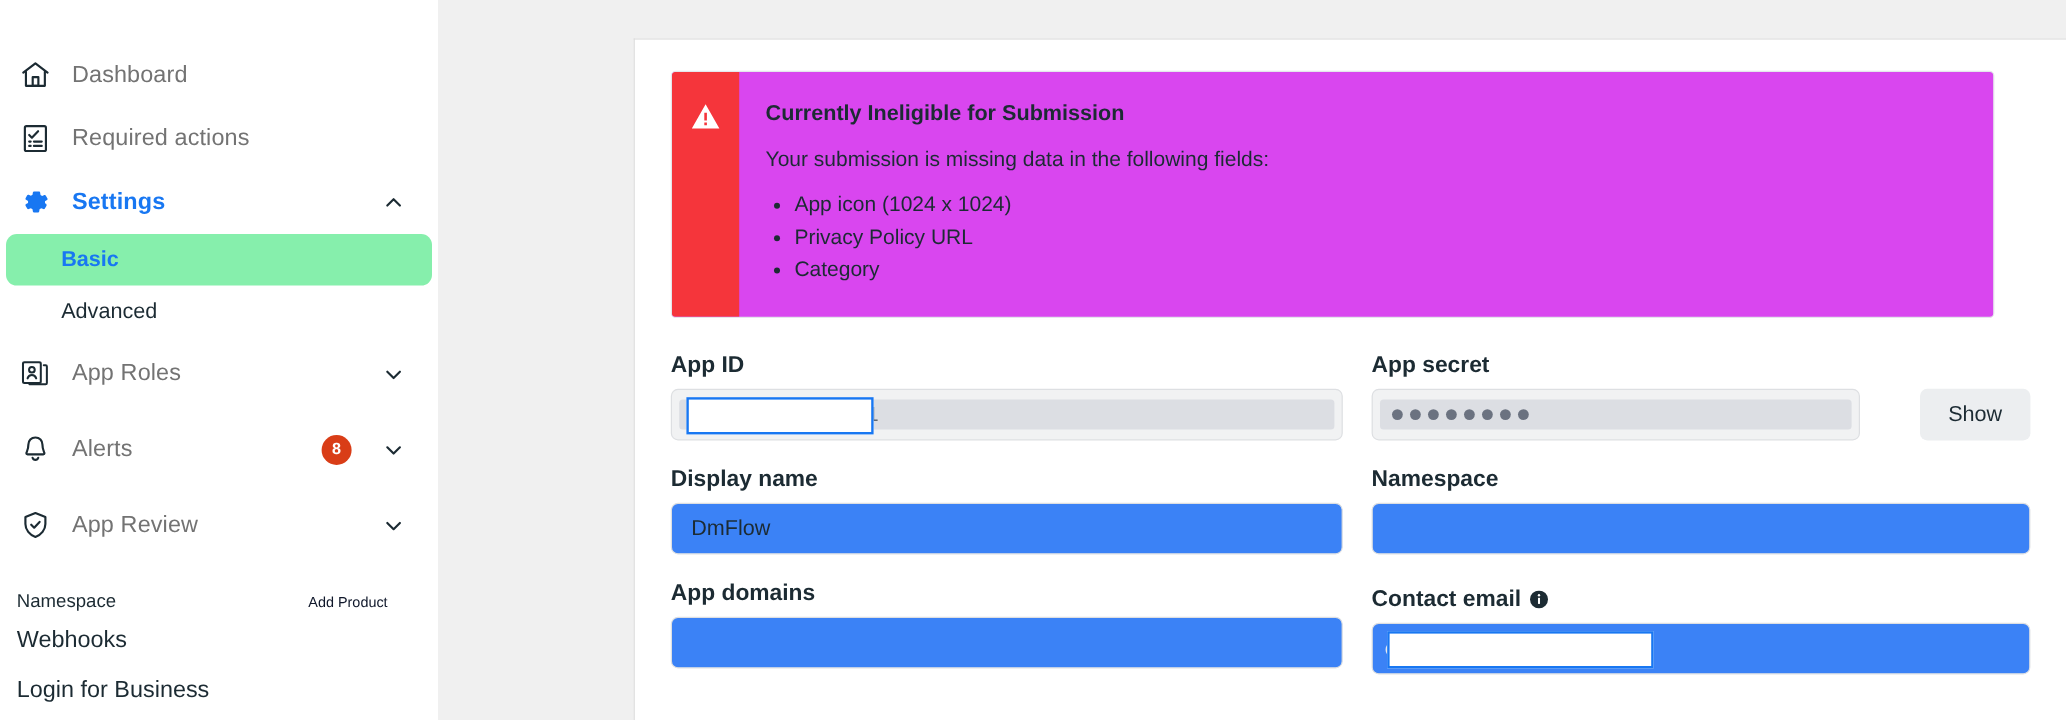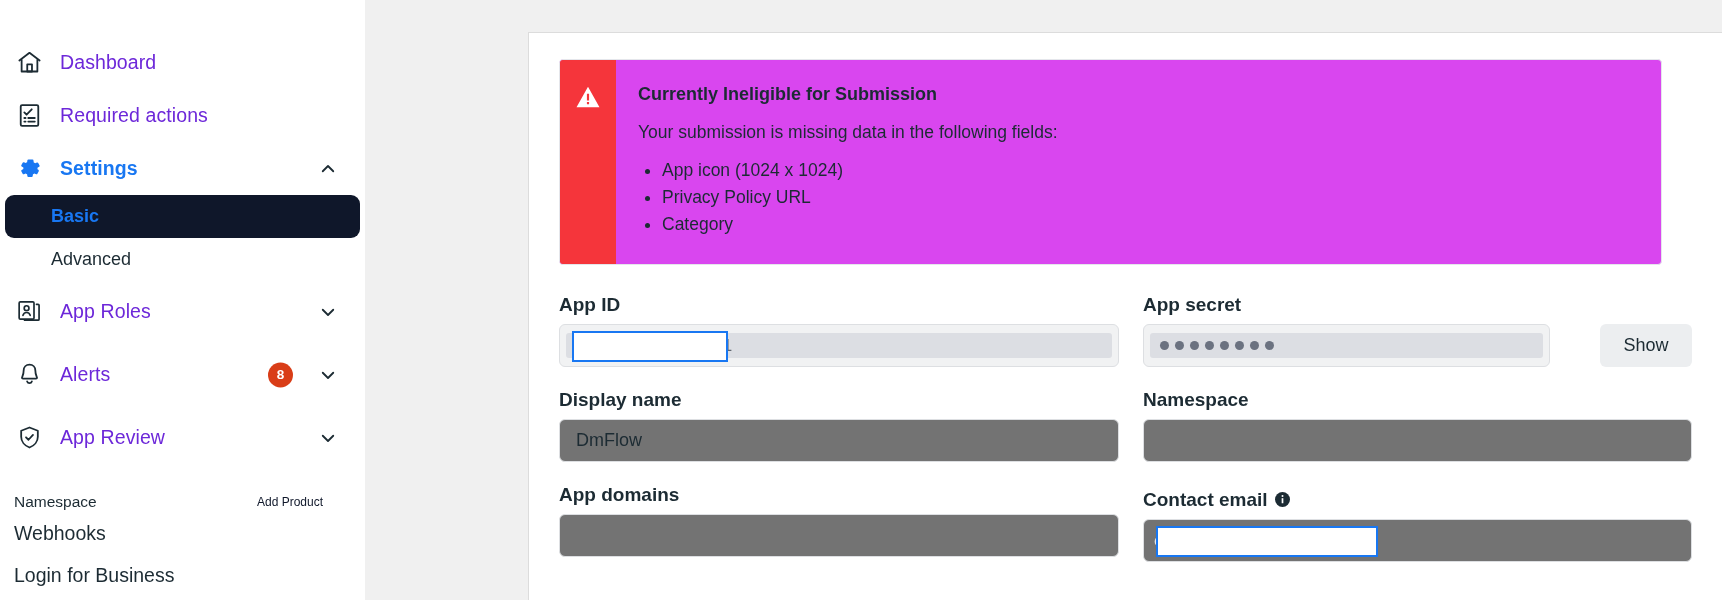--- a/index.html
+++ b/index.html
@@ -31,21 +31,21 @@
   }
   .nav-icon {
     width: 34px; flex: 0 0 34px;
     display: flex; align-items: center; justify-content: center;
     color: #1c2b33;
   }
   .nav-icon svg { display: block; }
   .nav-label {
     margin-left: 14px;
     font-size: 19.5px;
-    color: #6d28d9;
+    color: #737373;
     letter-spacing: 0.1px;
     white-space: nowrap;
   }
   .nav-item.active > .nav-label { color: #1877f2; font-weight: 700; }
   .nav-item.active > .nav-icon { color: #1877f2; }
   .chev {
     position: absolute; right: 28px; top: 50%;
     transform: translateY(-50%);
     width: 18px; height: 18px; color: #1c2b33;
   }
@@ -64,21 +64,21 @@
     height: 43px;
     display: flex; align-items: center;
     margin: 0 5px;
     padding-left: 46px;
     border-radius: 9px;
     font-size: 18px;
     color: #1c2b33;
     cursor: pointer;
   }
   .subnav-item.active {
-    background: #0f172a;
+    background: #86efac;
     color: #1877f2;
     font-weight: 700;
   }
   .products-header {
     display: flex; align-items: center; justify-content: space-between;
     padding: 0 42px 0 14px;
     height: 44px;
     margin-top: 16px;
   }
   .products-title { font-size: 15.5px; color: #1c2b33; }
@@ -155,21 +155,21 @@
   }
   .info-icon {
     width: 15px; height: 15px;
     display: inline-flex; flex: 0 0 15px;
     color: #1c2b33;
   }
   .input {
     height: 43px;
     border: 1px solid #dddfe2;
     border-radius: 6px;
-    background: #737373;
+    background: #3b82f6;
     display: flex; align-items: center;
     padding: 0 16px;
     font-size: 18px;
     color: #1c2b33;
     position: relative;
   }
   .input.readonly { background: #f1f2f3; padding: 0 6px; }
   .input-fill {
     background: #dcdee3;
     border-radius: 3px;

